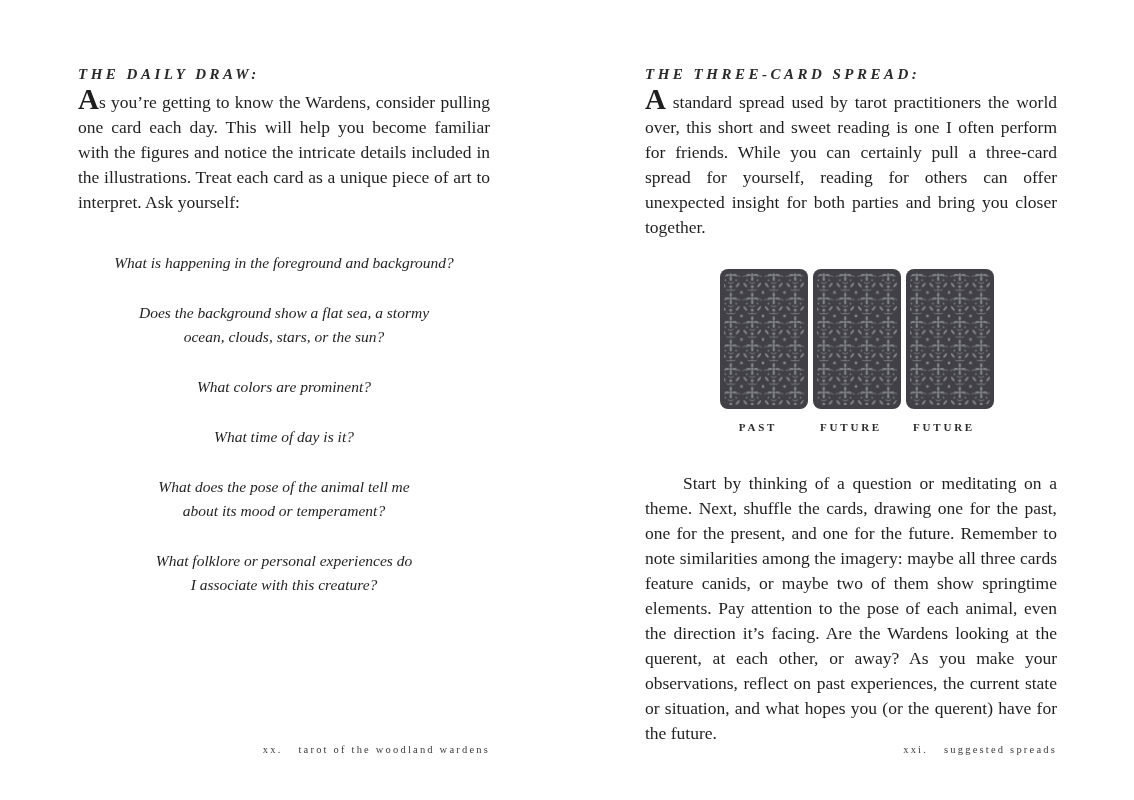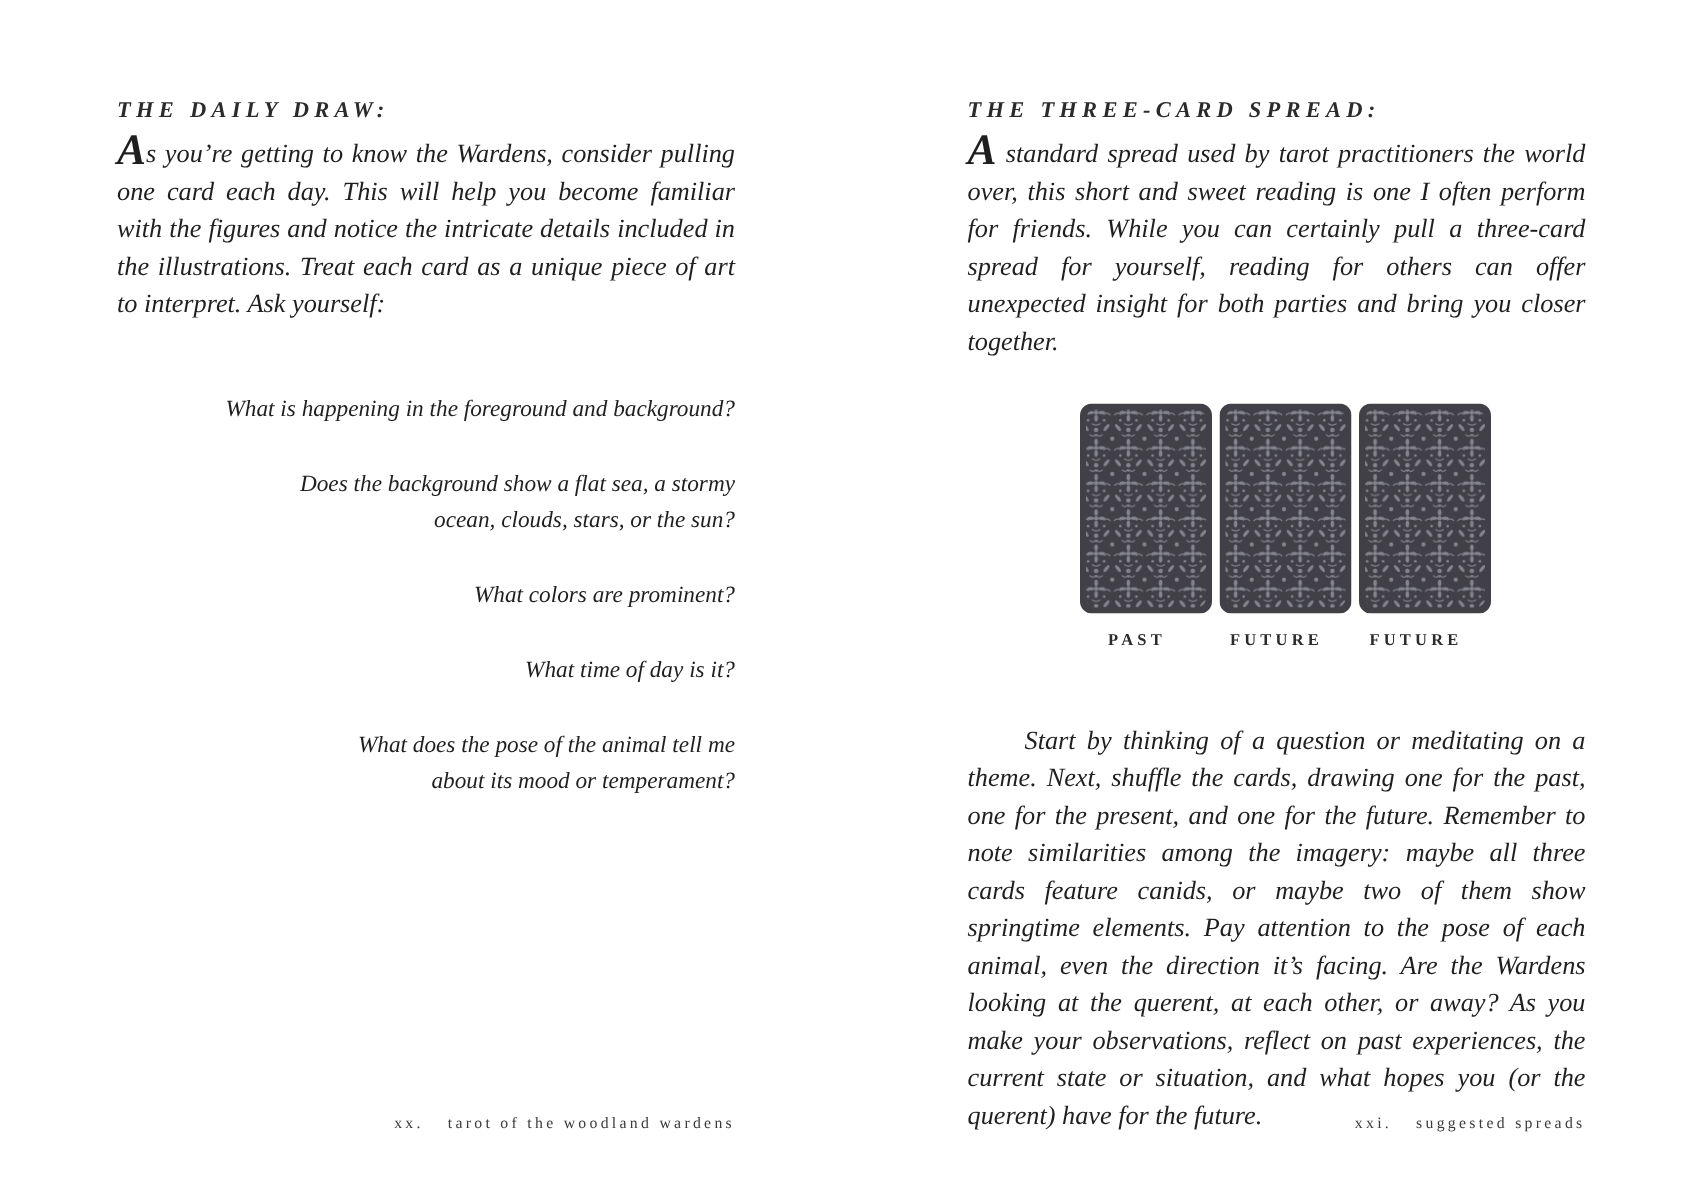--- a/index.html
+++ b/index.html
@@ -29,32 +29,31 @@
     letter-spacing:3.5px;
     color:var(--heading);
     margin-bottom:7px;
     white-space:nowrap;
     font-style:italic;
   }
   .intro, .closing, .body-text{
     font-size:17.5px;
     line-height:25px;
     text-align:justify;
-    font-style:italic;
   }
   .dropcap{
     font-size:29px;
     line-height:0;
     font-weight:600;
     position:relative;
     top:1px;
   }
   .questions{
-    margin-top:46px;
-    text-align:right;
+    margin-top:36px;
+    text-align:center;
   }
   .question{
     font-style:italic;
     font-size:15.5px;
     line-height:24px;
     margin-bottom:26px;
     white-space:pre-line;
   }
   .closing{
     margin-top:8px;
@@ -75,21 +74,21 @@
   .pm-s{stroke:var(--card-pattern);stroke-width:0.8;fill:none;stroke-linecap:round;}
   .card-label{
     margin-top:12px;
     font-size:11px;
     font-weight:700;
     letter-spacing:2.8px;
     color:var(--heading);
     white-space:nowrap;
   }
   .body-text{
-    margin-top:48px;
+    margin-top:38px;
     text-indent:38px;
   }
   .footer{
     position:absolute;
     top:744px;
     width:412px;
     text-align:right;
     font-size:10.5px;
     letter-spacing:2.2px;
     color:var(--footer);
@@ -139,20 +138,22 @@
   <p class="intro"><span class="dropcap">A</span><span>s you’re getting to know the Wardens, consider pulling one card each day. This will help you become familiar with the figures and notice the intricate details included in the illustrations. Treat each card as a unique piece of art to interpret. Ask yourself:</span></p>
 
   <div class="questions">
     <p class="question">What is happening in the foreground and background?</p>
     <p class="question">Does the background show a flat sea, a stormy
 ocean, clouds, stars, or the sun?</p>
     <p class="question">What colors are prominent?</p>
     <p class="question">What time of day is it?</p>
     <p class="question">What does the pose of the animal tell me
 about its mood or temperament?</p>
+    <p class="question">What folklore or personal experiences do
+I associate with this creature?</p>
   </div>
 
 </section>
 
 <section class="page right">
   <h2 class="section-heading">THE THREE-CARD SPREAD:</h2>
   <p class="intro"><span class="dropcap">A</span><span> standard spread used by tarot practitioners the world over, this short and sweet reading is one I often perform for friends. While you can certainly pull a three-card spread for yourself, reading for others can offer unexpected insight for both parties and bring you closer together.</span></p>
 
   <div class="cards-row">
     <div class="card-unit">

